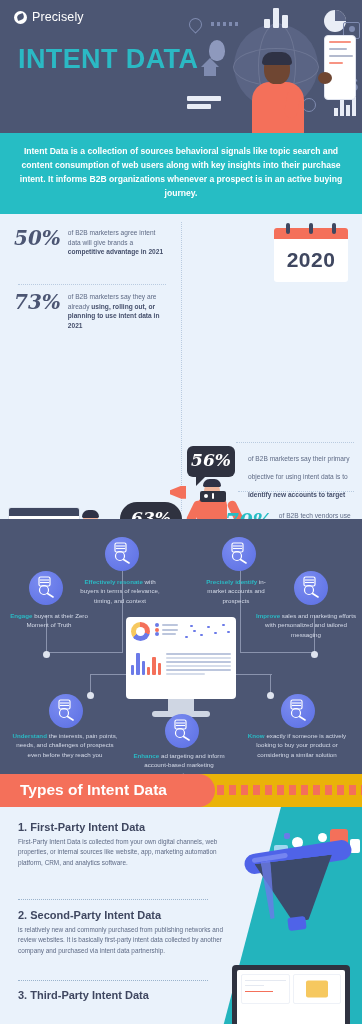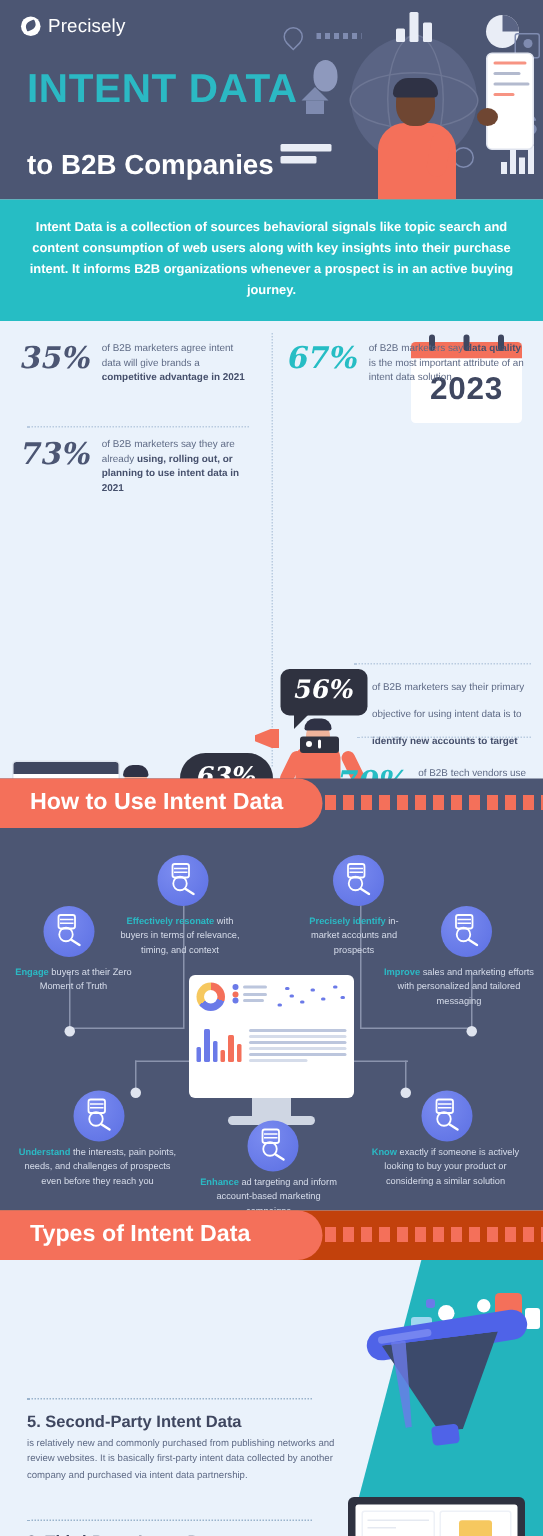--- a/index.html
+++ b/index.html
@@ -115,21 +115,21 @@
   .bubble {
     position: absolute; background: #2f3240; color: #fff; border-radius: 18px;
     display: flex; align-items: center; justify-content: center;
   }
   .bubble .pct { color: #fff; font-size: 17px; }
   .bubble::after {
     content: ""; position: absolute; width: 0; height: 0;
   }
   #bub63 { left: 120px; top: 288px; width: 62px; height: 34px; }
   #bub63::after { left: 12px; bottom: -8px; border-top: 10px solid #2f3240; border-right: 12px solid transparent; }
-  #bub56 { left: 187px; top: 232px; width: 58px; height: 31px; border-radius: 6px; }
+  #bub56 { left: 187px; top: 232px; width: 48px; height: 31px; border-radius: 6px; }
   #bub56::after { left: 9px; bottom: -9px; border-top: 11px solid #2f3240; border-right: 11px solid transparent; }
 
   .circle52 {
     position: absolute; left: 272px; top: 417px; width: 80px; height: 80px;
     border-radius: 50%; background: #2f3240; color: #fff;
     display: flex; flex-direction: column; align-items: center; justify-content: center;
     text-align: center; padding: 0 8px;
   }
   .circle52 .pct { color: #fff; font-size: 17px; margin-bottom: 1px; }
   .circle52 .txt { font-size: 5.5px; line-height: 1.45; }
@@ -280,21 +280,20 @@
 <div class="page">
 
   <div class="hero">
     <div class="logo-row">
       <span class="logo-mark"></span>
       <span class="logo-text">Precisely</span>
     </div>
     <div class="hero-title">INTENT DATA</div>
     <div class="hero-sub">
       <br>
-      <span>to B2B Companies</span>
     </div>
 
     <div class="hero-art">
       <div class="globe"></div>
       <div class="bars">
           <span style="height:9px"></span>
           <span style="height:20px"></span>
           <span style="height:13px"></span>
         </div>
       <div class="pie"></div>
@@ -337,25 +336,25 @@
   </div>
 
   <div class="stats">
     <div class="vdiv"></div>
 
     <div class="cal">
       <div class="cal-ring" style="left:12px"></div>
         <div class="cal-ring" style="left:35px"></div>
         <div class="cal-ring" style="left:58px"></div>
       <div class="cal-top"></div>
-      <div class="cal-body">2023</div>
+      <div class="cal-body">2020</div>
     </div>
 
     <div class="stat" id="s0" style="left:14px; top:14px; width:150px;">
-      <span class="pct">35%</span>
+      <span class="pct">50%</span>
       <span class="txt"><span>of B2B marketers agree intent data will give brands a </span><b>competitive advantage in 2021</b></span>
     </div>
     <div class="hdiv" style="left:18px; top:70px; width:148px;"></div>
 
     <div class="stat" id="s1" style="left:14px; top:78px; width:160px;">
       <span class="pct">73%</span>
       <span class="txt"><span>of B2B marketers say they are already </span><b>using, rolling out, or planning to use intent data in 2021</b></span>
     </div>
 
     <div class="illo-desk">
@@ -429,24 +428,20 @@
           <span>◎</span>
         </div>
       <div class="gear g2">
           <span>▩</span>
         </div>
       <div class="gear g3">
           <span>✓</span>
         </div>
     </div>
 
-    <div class="stat" id="s6" style="left:192px; top:14px; width:160px;">
-      <span class="pct teal">67%</span>
-      <span class="txt"><span>of B2B marketers say </span><b>data quality</b><span> is the most important attribute of an intent data solution</span></span>
-    </div>
     <div class="hdiv" style="left:236px; top:228px; width:118px;"></div>
 
     <div class="bubble" id="bub56">
       <span class="pct">56%</span>
     </div>
     <div class="stat" style="left:248px; top:233px; width:108px; display:block;">
       <span class="txt"><span>of B2B marketers say their primary objective for using intent data is to </span><b>identify new accounts to target</b></span>
     </div>
     <div class="hdiv" style="left:238px; top:277px; width:116px;"></div>
 
@@ -480,24 +475,20 @@
       <span class="pct">62%</span>
       <span class="txt">of B2B marketers agree intent data improves their personalization and nurturing workflows</span>
     </div>
 
     <div class="circle52">
       <span class="pct">52%</span>
       <span class="txt">of B2B marketers say delivering targeted ad content is the most actionable way to use intent data</span>
     </div>
   </div>
 
-  <div class="ribbon-wrap" style="background:#4c5673">
-    <div class="ribbon-dots"></div>
-    <div class="ribbon">How to Use Intent Data</div>
-  </div>
 
   <div class="howto">
 
     <div class="connector" style="left:46px; top:96px; width:0; height:38px; border-left-width:1px;"></div>
     <div class="connector" style="left:46px; top:133px; width:76px; height:0; border-top-width:1px;"></div>
     <div class="connector" style="left:122px; top:44px; width:0; height:90px; border-left-width:1px;"></div>
     <div class="connector" style="left:240px; top:44px; width:0; height:90px; border-left-width:1px;"></div>
     <div class="connector" style="left:240px; top:133px; width:74px; height:0; border-top-width:1px;"></div>
     <div class="connector" style="left:314px; top:96px; width:0; height:38px; border-left-width:1px;"></div>
     <div class="connector" style="left:90px; top:155px; width:0; height:22px; border-left-width:1px;"></div>
@@ -638,21 +629,21 @@
           <line x1="5" y1="6.5" x2="14" y2="6.5" stroke="#fff" stroke-width="1.1"></line>
           <circle cx="9" cy="14" r="4.5" fill="none" stroke="#fff" stroke-width="1.2"></circle>
           <line x1="12.5" y1="17.5" x2="18" y2="21" stroke="#fff" stroke-width="1.6" stroke-linecap="round"></line>
         </svg>
     </div>
     <div class="hot-item" style="left:244px; top:212px; width:106px;">
       <b>Know</b><span> exactly if someone is actively looking to buy your product or considering a similar solution</span>
     </div>
   </div>
 
-  <div class="ribbon-wrap" style="background:#c2410c">
+  <div class="ribbon-wrap" style="background:#eab308">
     <div class="ribbon-dots"></div>
     <div class="ribbon">Types of Intent Data</div>
   </div>
 
   <div class="types">
     <div class="types-bg-teal"></div>
 
     <div class="funnel">
       <div class="fn-bits">
         <i style="left:0;top:16px;width:14px;height:10px;background:#9fd8ef"></i>
@@ -663,24 +654,28 @@
         <i style="left:76px;top:10px;width:10px;height:14px;background:#fff"></i>
         <i style="left:10px;top:4px;width:6px;height:6px;background:#6b7ae8"></i>
         <i style="left:68px;top:24px;width:5px;height:5px;background:#f6c85f;border-radius:50%"></i>
       </div>
       <div class="fn-top"></div>
       <div class="fn-cone"></div>
       <div class="fn-stripe"></div>
       <div class="fn-neck"></div>
     </div>
 
+    <div class="type-block" style="top:14px;">
+      <div class="type-h">1. First-Party Intent Data</div>
+      <div class="type-p">First-Party Intent Data is collected from your own digital channels, web properties, or internal sources like website, app, marketing automation platform, CRM, and analytics software.</div>
+    </div>
     <div class="type-sep" style="top:92px;"></div>
 
     <div class="type-block" style="top:102px;">
-      <div class="type-h">5. Second-Party Intent Data</div>
+      <div class="type-h">2. Second-Party Intent Data</div>
       <div class="type-p">is relatively new and commonly purchased from publishing networks and review websites. It is basically first-party intent data collected by another company and purchased via intent data partnership.</div>
     </div>
     <div class="type-sep" style="top:173px;"></div>
 
     <div class="type-block" style="top:182px;">
       <div class="type-h">3. Third-Party Intent Data</div>
 
     </div>
 
     <div class="laptop">

